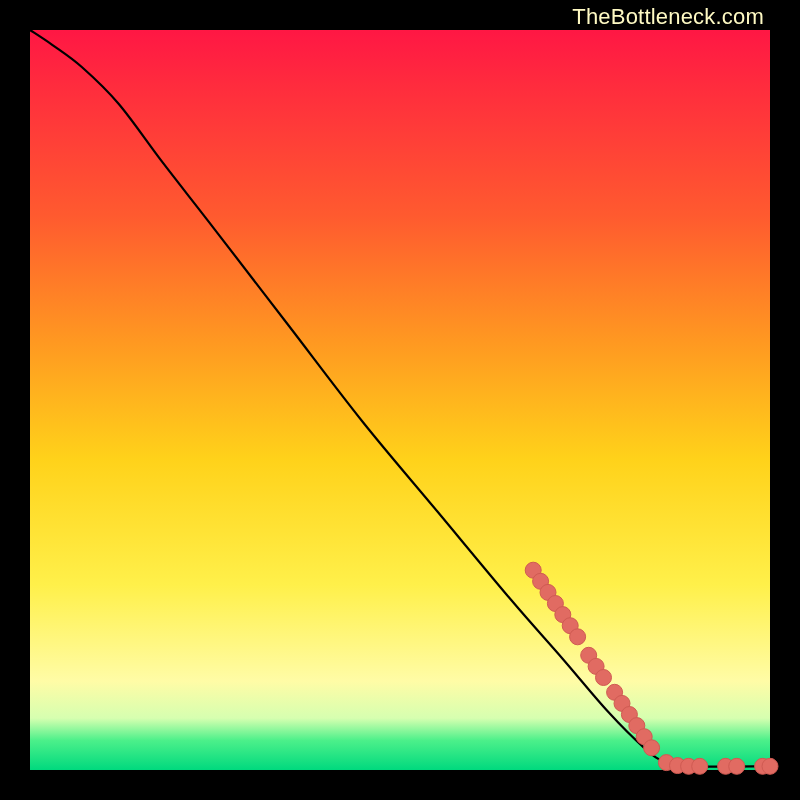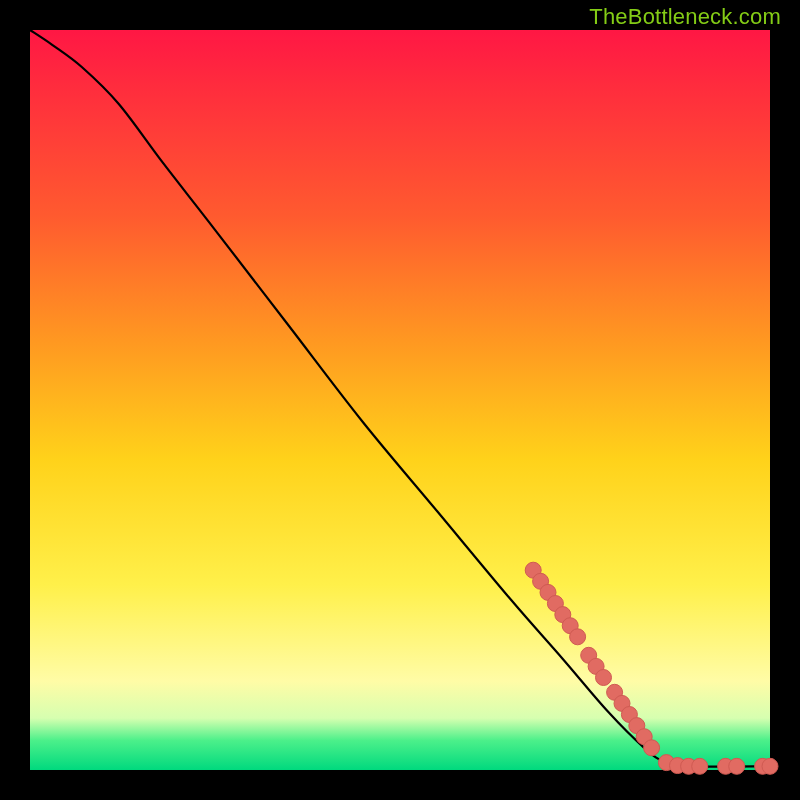--- a/index.html
+++ b/index.html
@@ -44,22 +44,22 @@
     position: absolute;
     left: 0;
     top: 0;
     width: 740px;
     height: 740px;
     overflow: visible;
   }
   .watermark {
     position: absolute;
     top: 4px;
-    right: 19px;
-    color: #84cc16;
+    right: 36px;
+    color: #fef9c3;
     font-size: 22px;
     letter-spacing: 0.2px;
     font-weight: 400;
   }
 </style>
 </head>
 <body>
 
 <div class="frame">
   <div class="watermark">TheBottleneck.com</div>

